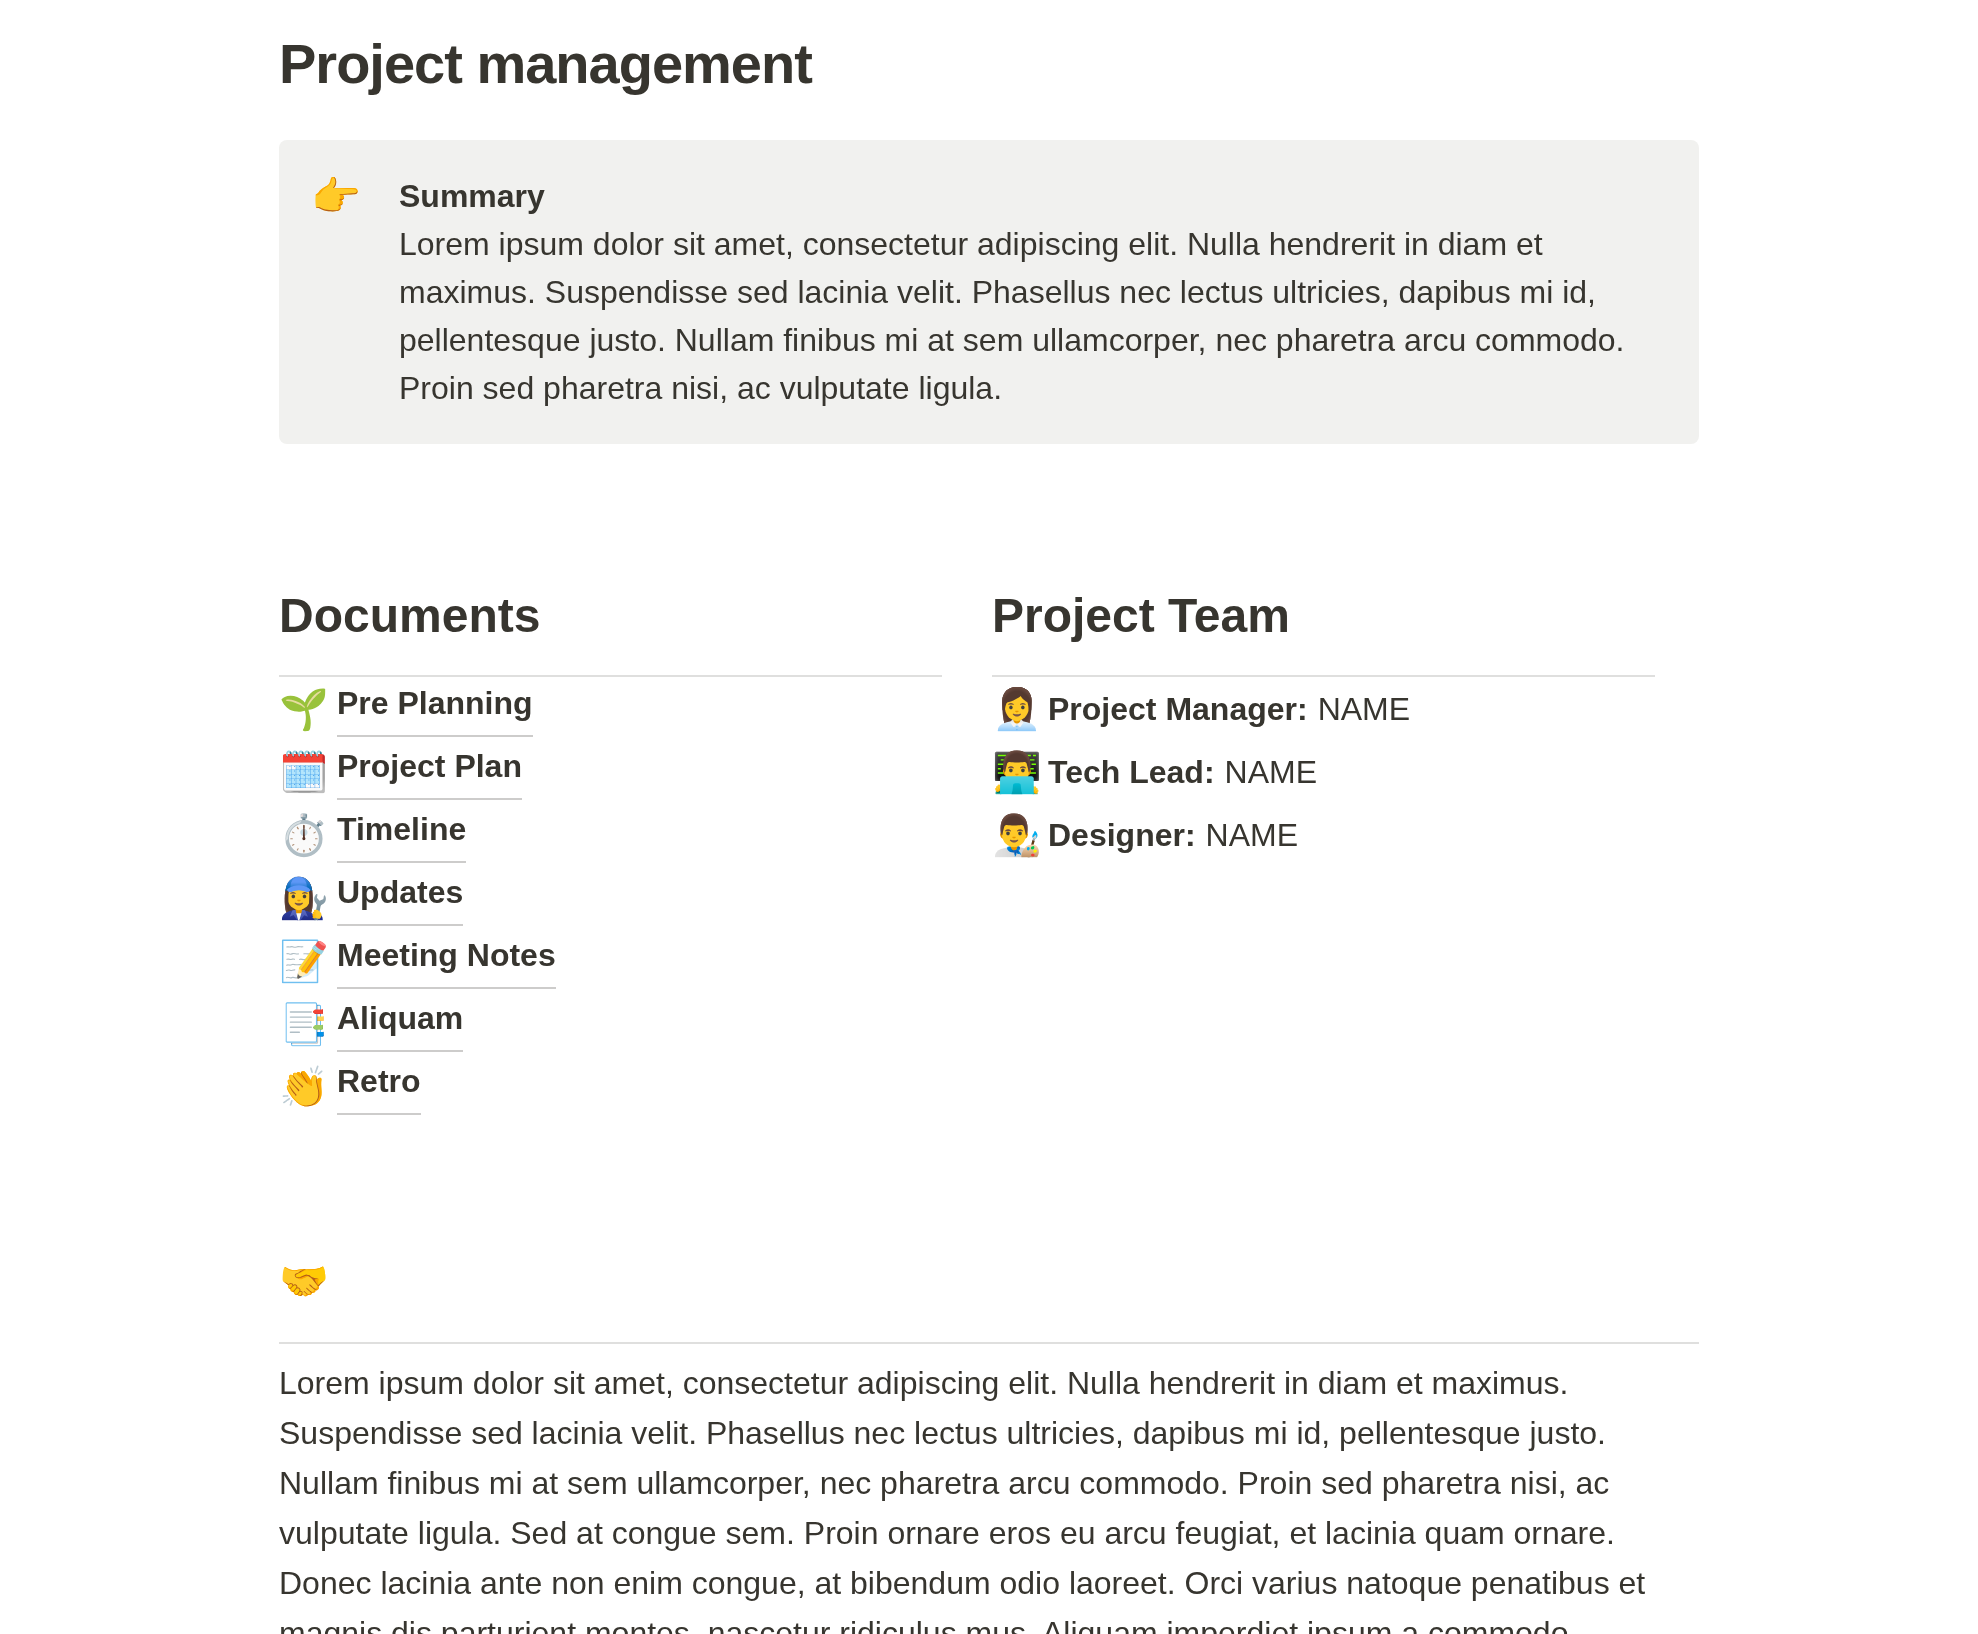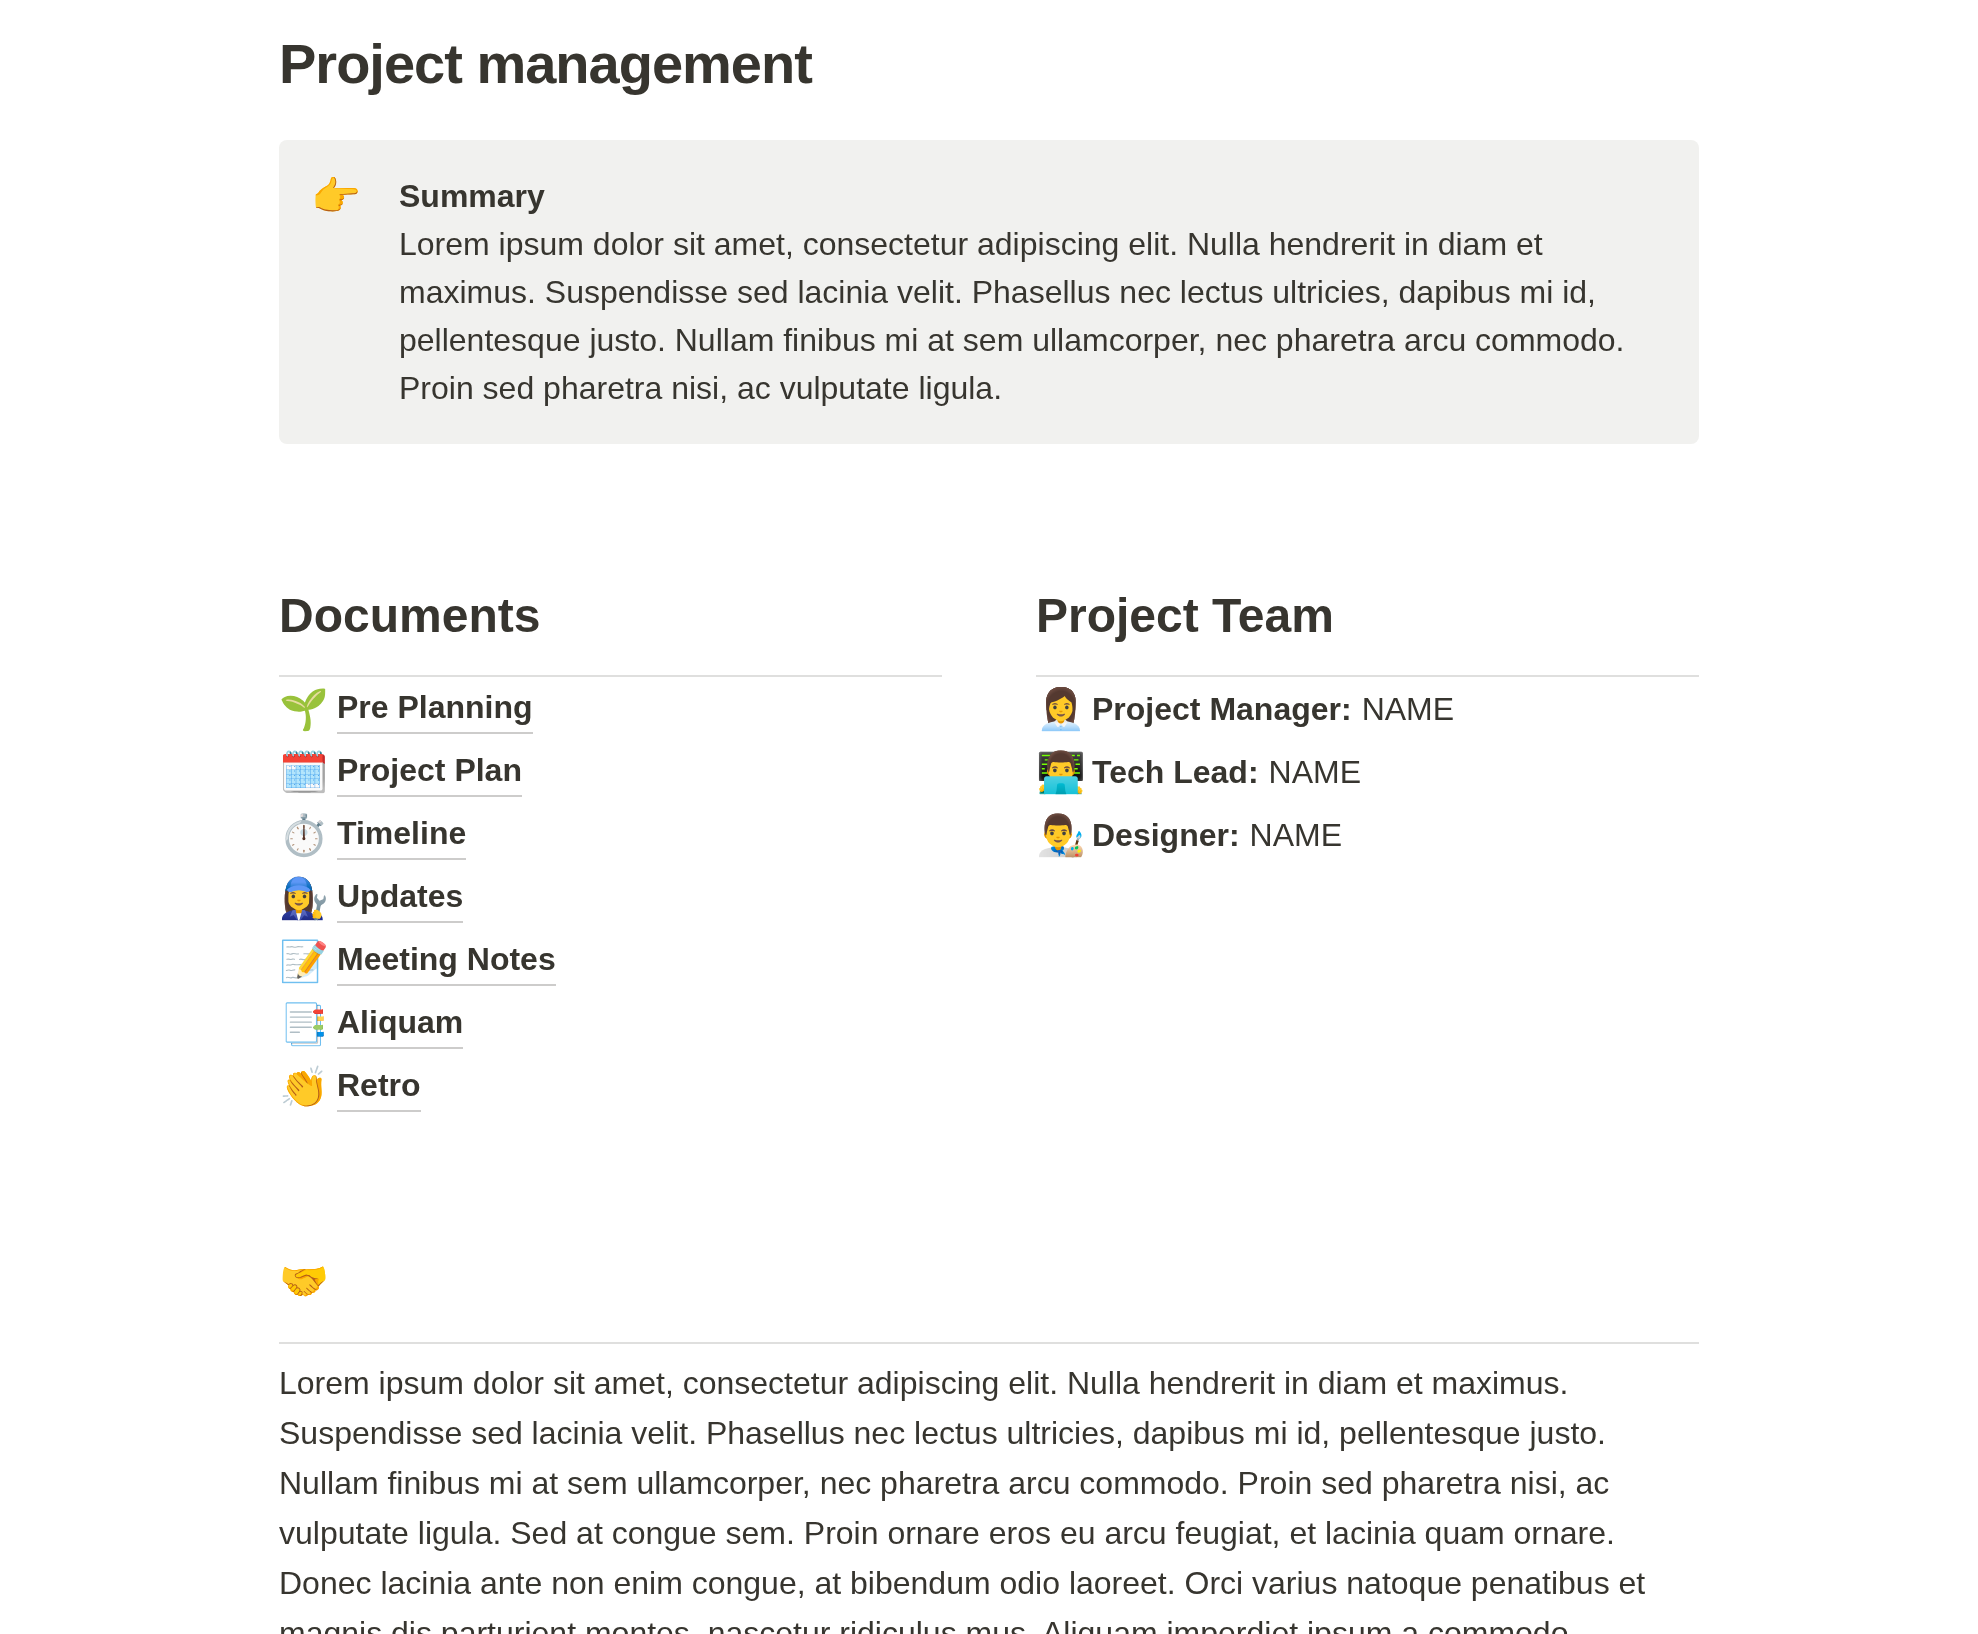--- a/index.html
+++ b/index.html
@@ -49,21 +49,21 @@
   }
   .callout-body {
     font-size: 32px;
     line-height: 48px;
     font-weight: 400;
   }
   
   .columns {
     margin-top: 141px;
     display: flex;
-    column-gap: 94px;
+    column-gap: 50px;
   }
   .col { width: 663px; flex: 0 0 663px; }
   h2.section-heading {
     font-size: 48px;
     line-height: 62px;
     font-weight: 700;
     color: #37352f;
     display: flex;
     align-items: center;
   }
@@ -95,21 +95,21 @@
     width: 44px;
     flex: 0 0 44px;
     text-align: center;
     margin-right: 14px;
   }
   .doc-link .link-label {
     font-size: 32px;
     font-weight: 700;
     line-height: 44px;
     border-bottom: 2px solid rgba(55,53,47,0.25);
-    padding-bottom: 3px;
+    padding-bottom: 10px;
   }
   
   .team-list { margin-top: 4px; }
   .team-row {
     display: flex;
     align-items: center;
     height: 56px;
     margin-bottom: 7px;
     font-size: 32px;
     line-height: 44px;

